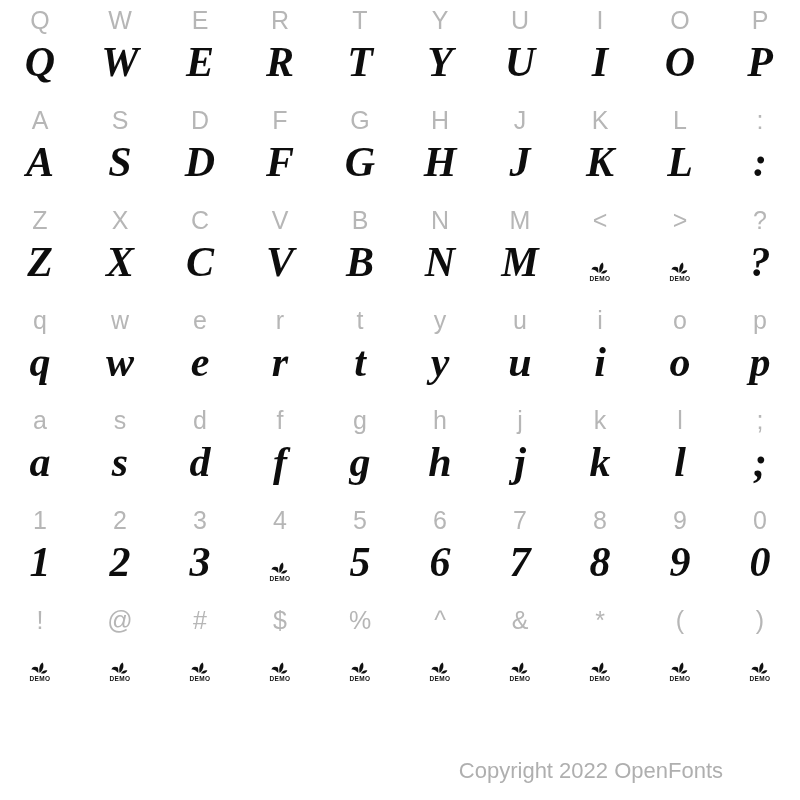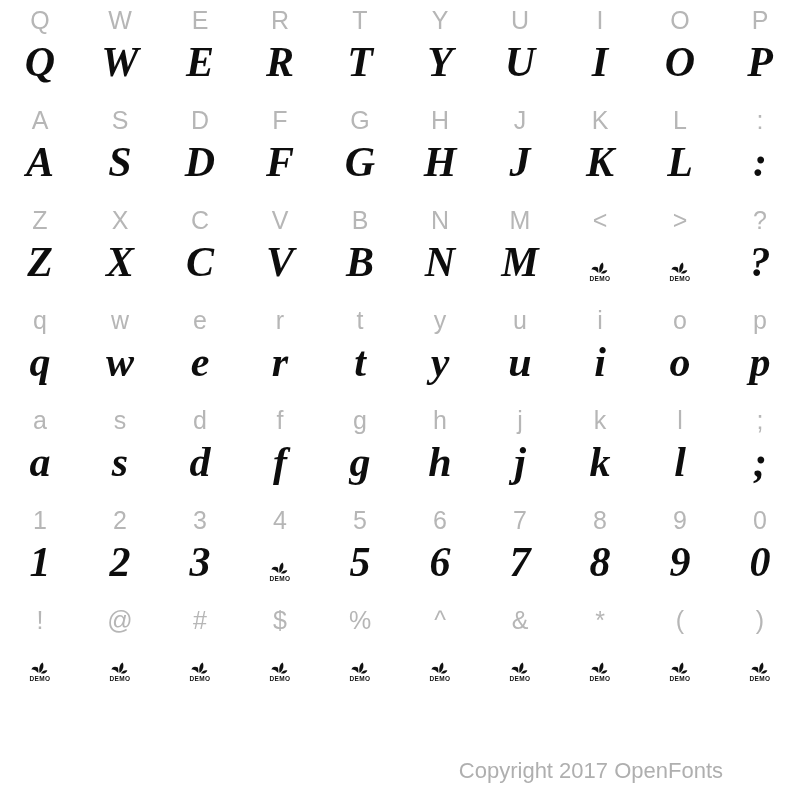--- a/index.html
+++ b/index.html
@@ -538,13 +538,13 @@
       <path d="M10,12.6 C9,7.4 10.1,2.8 13.6,0.4 C15.9,4.4 14.1,9.6 10.5,12.6 Z"></path>
       <path d="M11.6,13.3 C13.5,10.4 16.5,9.2 19.2,9.9 C18.3,12.9 14.8,14.1 11.6,13.3 Z"></path>
     </svg>
     <span class="demo-text">DEMO</span>
   </span>
 </div>
   </div>
 </div>
   </div>
 
-<div class="copyright">Copyright 2017 OpenFonts</div>
+<div class="copyright">Copyright 2022 OpenFonts</div>
 
 </body></html>

